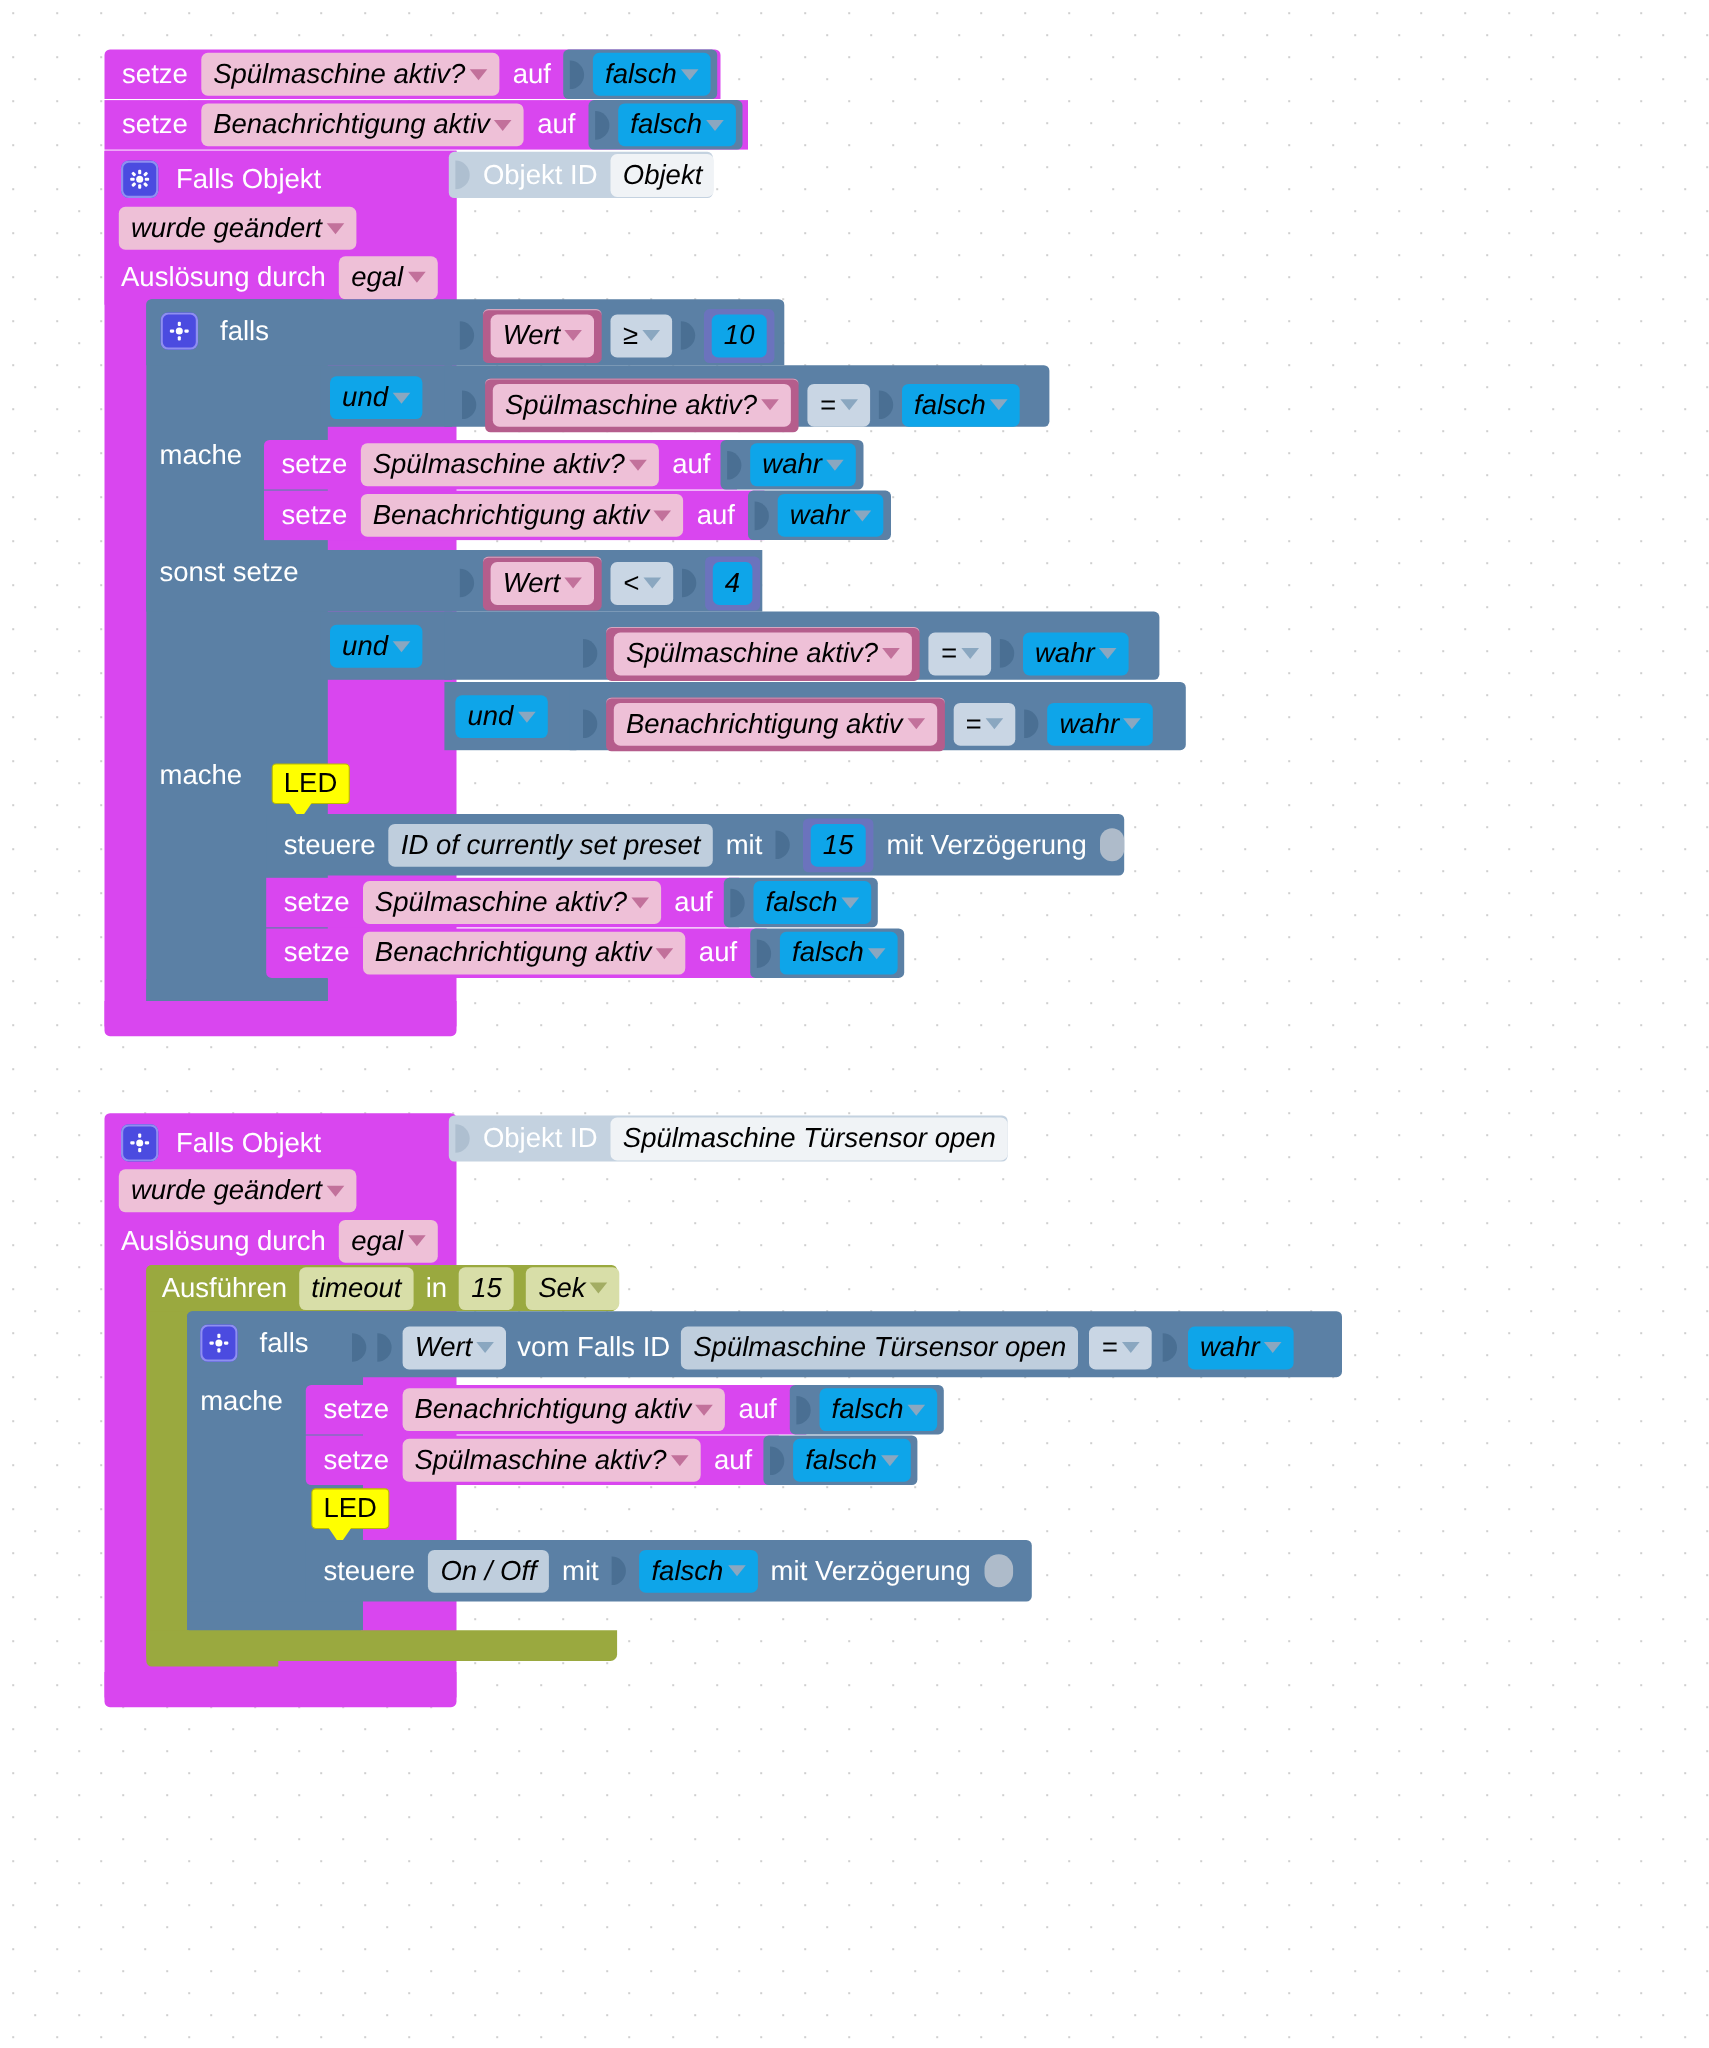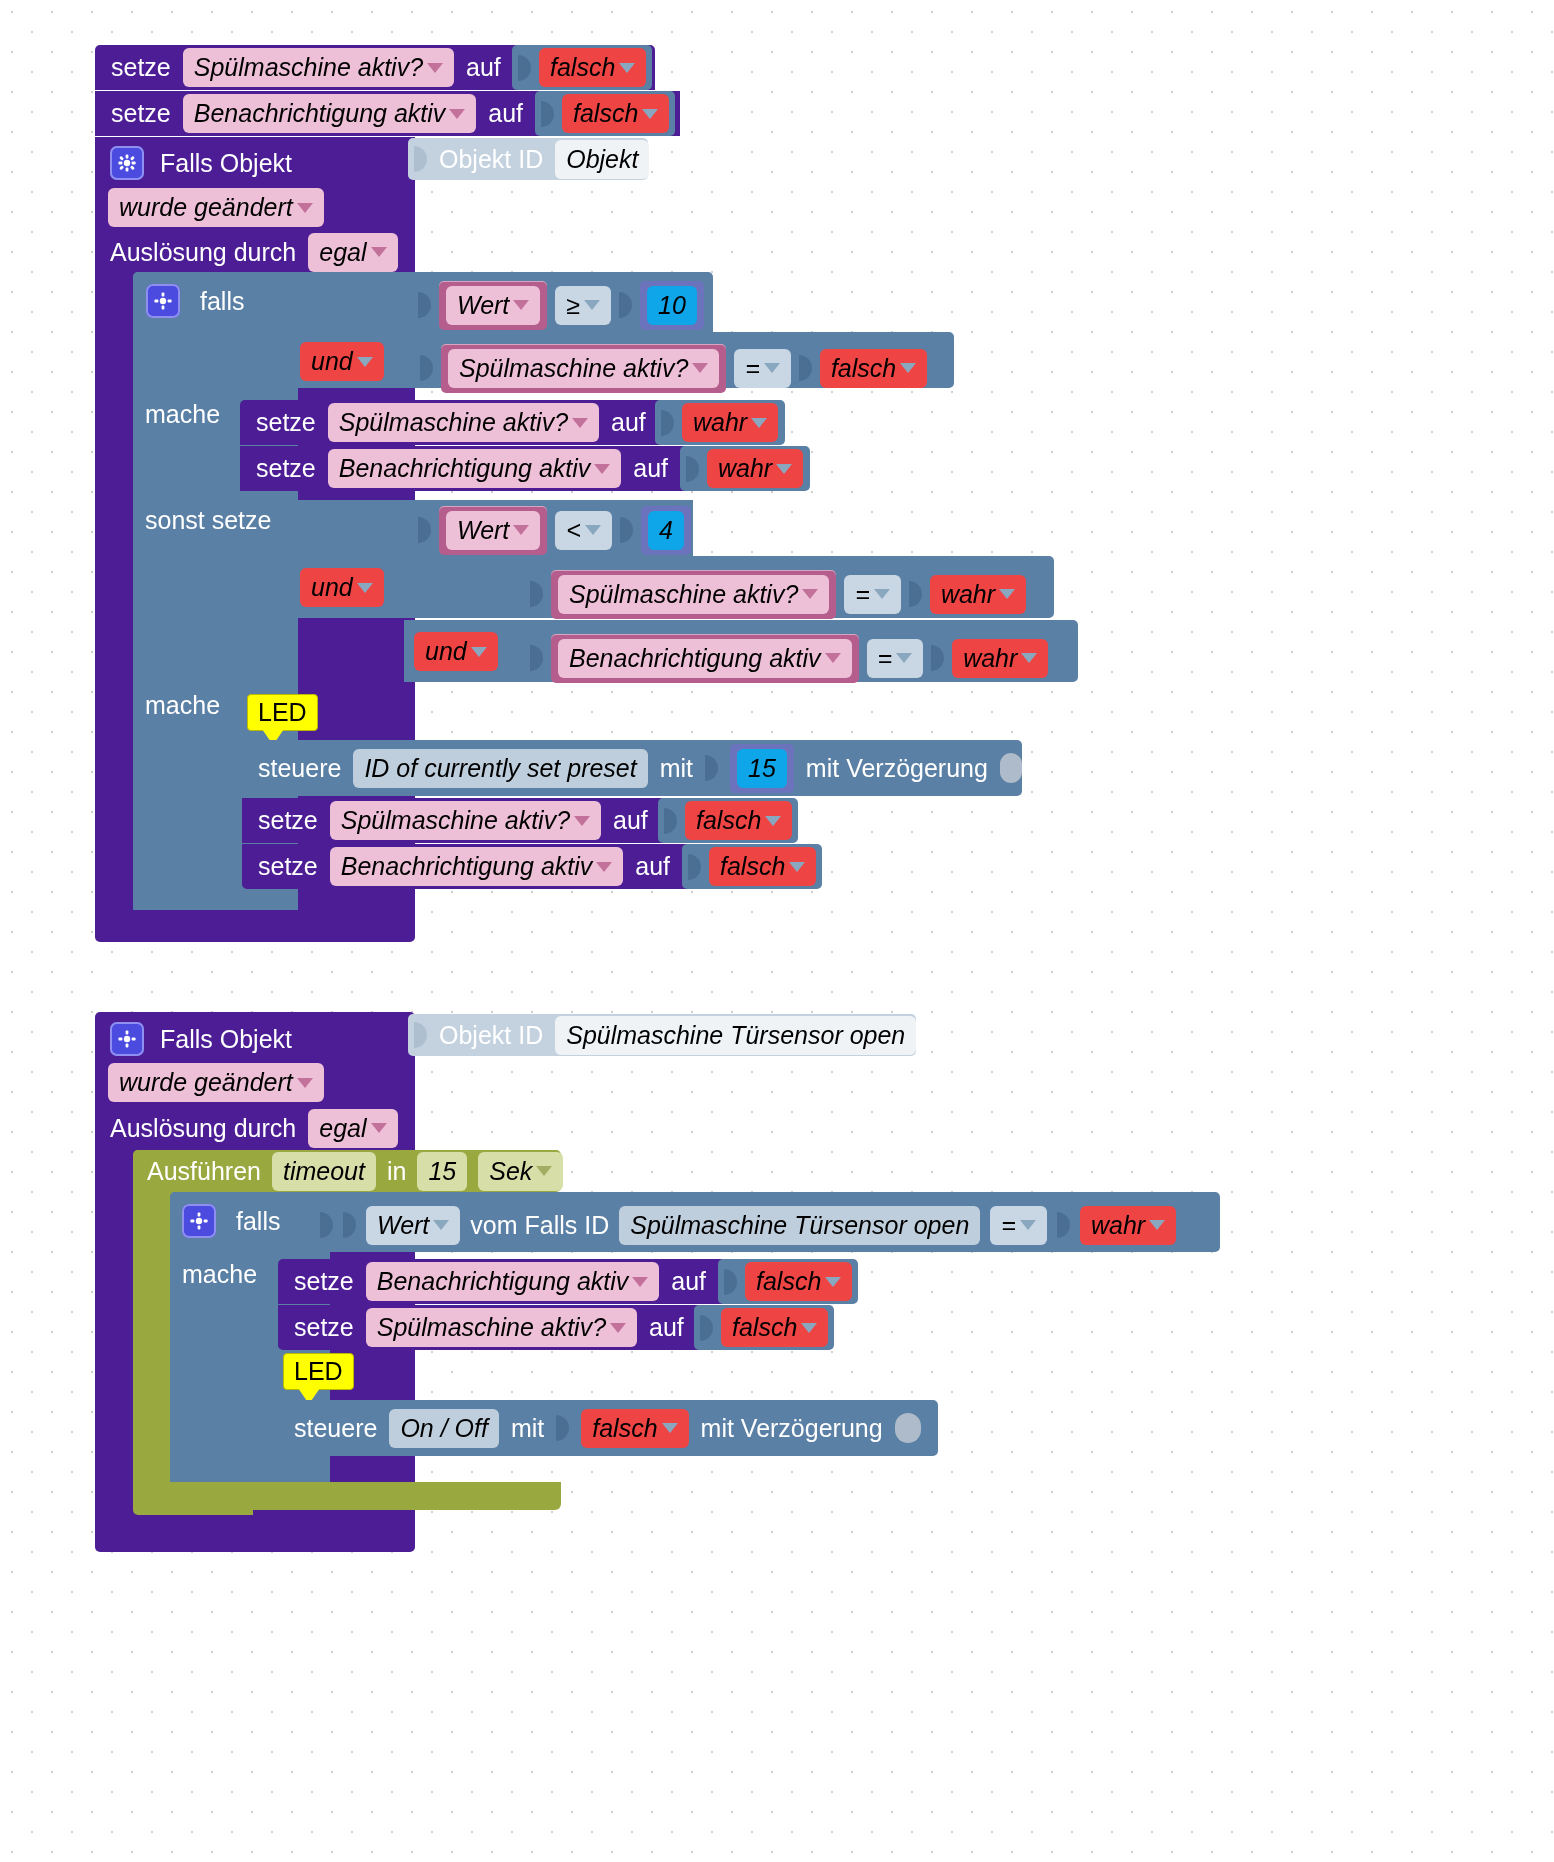--- a/index.html
+++ b/index.html
@@ -14,36 +14,36 @@
     font-family:"Liberation Sans", sans-serif;
     position:relative;
     overflow:hidden;
     -webkit-font-smoothing:antialiased;
   }
   
   .blk{position:absolute;box-sizing:border-box;}
   .row{display:flex;align-items:center;}
 
   
-  .c-event   {background:#4c1d95;}
+  .c-event   {background:#d946ef;}
   .c-logic   {background:#5b80a5;}          
   .c-objblk  {background:#c4d2e0;}          
   .c-time    {background:#9aa93f;}          
 
   
   .lbl-w{color:#ffffff;font-size:25px;line-height:1;white-space:nowrap;}
 
   
   .pill{
     display:inline-flex;align-items:center;gap:4px;
     border-radius:6px;padding:5px 11px;
     font-size:25px;color:#000;white-space:nowrap;font-style:italic;
   }
   .pill.pink{background:#eec0d7;}
-  .pill.blue{background:#ef4444;}
+  .pill.blue{background:#0ea5e9;}
   .pill.blue2{background:#c9d6e4;}
   .pill.purple{background:#0ea5e9;}
   .pill.white{background:#f0f3f6;}
   .pill.olive{background:#d8dea8;}
   .pill.plain{background:#bfcedd;}
 
   .caret{
     width:0;height:0;border-left:8px solid transparent;border-right:8px solid transparent;
     display:inline-block;
   }

